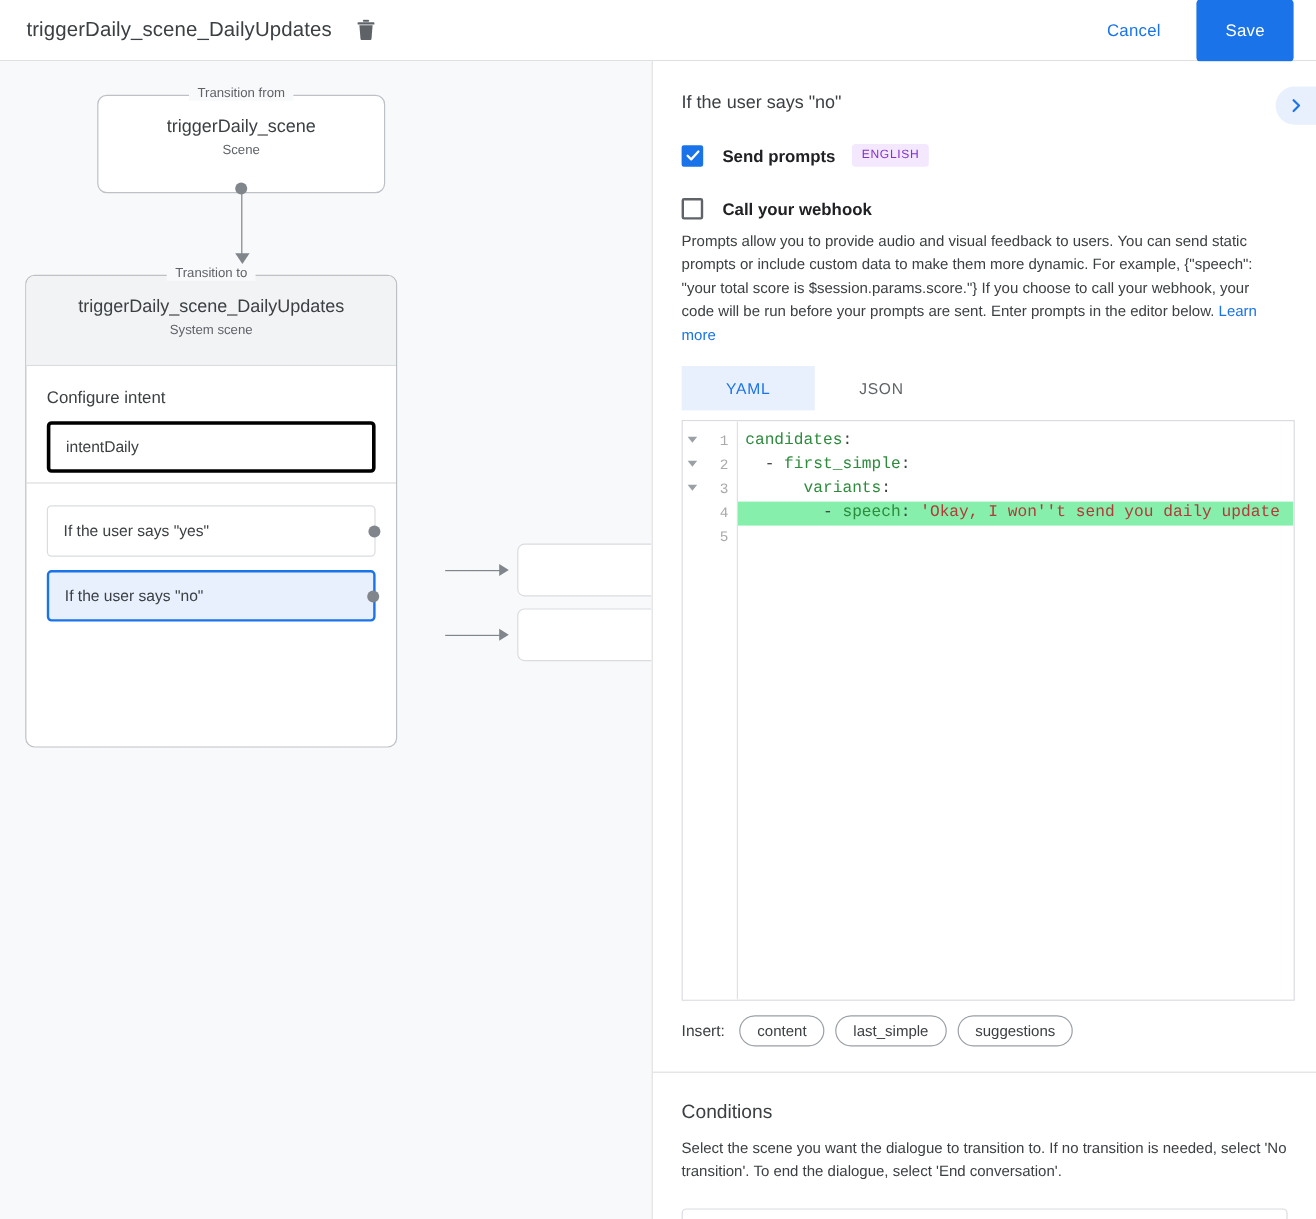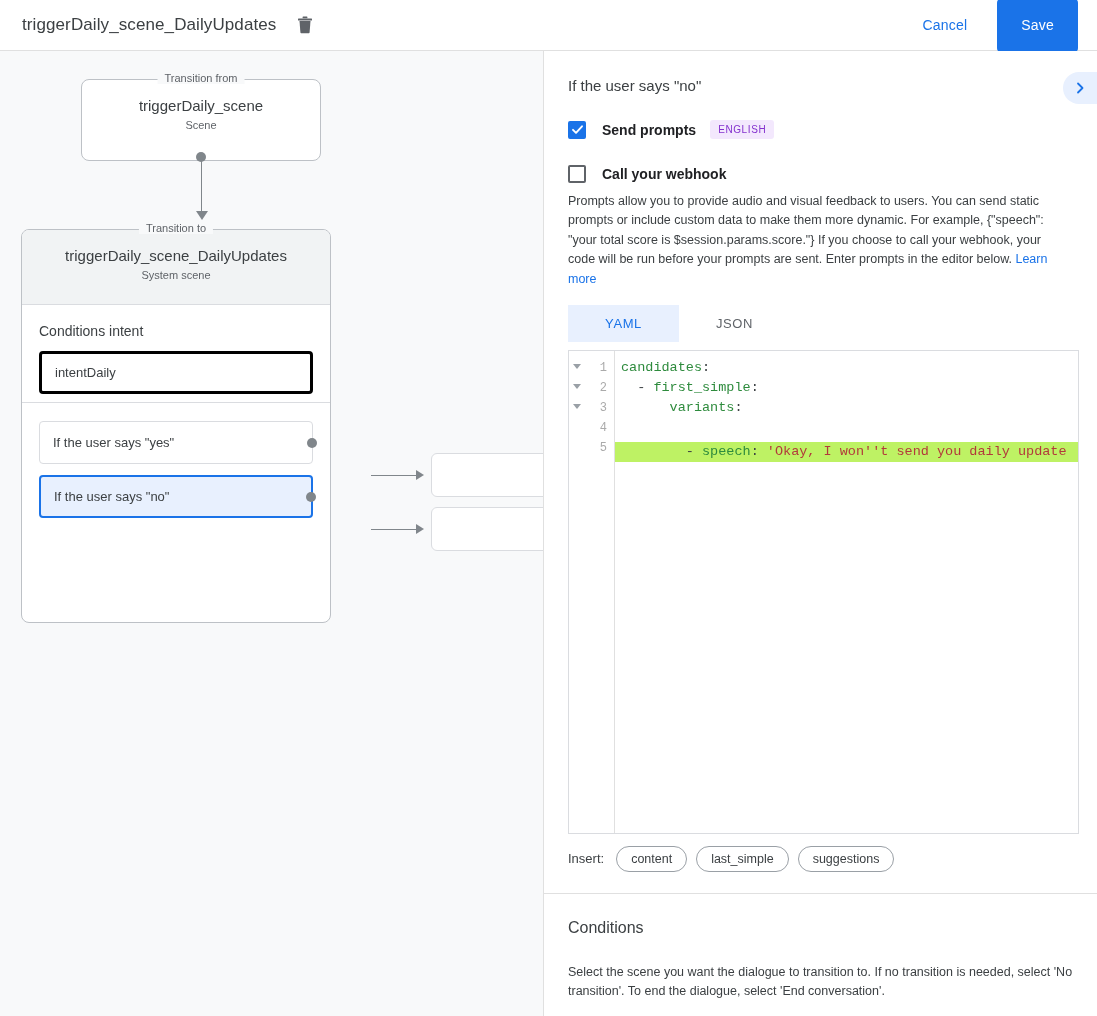--- a/index.html
+++ b/index.html
@@ -174,41 +174,41 @@
   .fold {
     position: absolute; left: 4px; top: 6px;
     width: 0; height: 0; border-left: 4px solid transparent;
     border-right: 4px solid transparent; border-top: 5px solid #9aa0a6;
   }
   .code {
     flex: 1; padding-top: 7px; font-family: "Liberation Mono", monospace;
     font-size: 13.5px; white-space: pre; overflow: hidden;
   }
   .cline { height: 20px; line-height: 20px; padding-left: 6px; }
-  .cline.hl { background: #bef264; margin-top: 24px; }
+  .cline.hl { background: #86efac; }
   .k { color: #2e8b3d; }
   .s { color: #b23a3a; }
   .p { color: #3c4043; }
 
   .insert-row {
     display: flex; align-items: center; padding: 12px 24px 0 24px;
   }
   .insert-label { font-size: 13px; color: #3c4043; margin-right: 12px; }
   .chip {
     border: 1px solid #9aa0a6; border-radius: 13px; padding: 5px 14px;
     font-size: 12.5px; color: #3c4043; margin-right: 9px; cursor: pointer;
     background: #fff; font-family: "Liberation Sans", sans-serif;
   }
 
   .divider { margin-top: 21px; height: 1px; background: #e0e0e0; }
 
   .trans-sec { padding: 25px 24px 0 24px; }
   .trans-title { font-size: 16px; color: #3c4043; }
   .trans-desc {
-    margin-top: 26px; font-size: 12.5px; line-height: 1.55; color: #3c4043;
+    margin-top: 11px; font-size: 12.5px; line-height: 1.55; color: #3c4043;
   }
   .select {
     margin-top: 20px; height: 39px; border: 1px solid #dadce0; border-radius: 4px;
     display: flex; align-items: center; padding: 0 12px;
     font-size: 14px; color: #3c4043; cursor: pointer; background: #fff;
   }
 </style>
 </head>
 <body>
 
@@ -242,21 +242,21 @@
   <div class="arrow-down"></div>
 
   <div class="node-to">
     <div class="node-legend">Transition to</div>
     <div class="node-head gray">
       <div class="node-title">triggerDaily_scene_DailyUpdates</div>
       <div class="node-sub">System scene</div>
     </div>
 
     <div class="section">
-      <div class="section-label">Conditions intent</div>
+      <div class="section-label">Configure intent</div>
       <div class="field-box">intentDaily</div>
     </div>
 
     <div class="section bordered">
 
       <div class="cond-box">
         <span>If the user says "yes"</span>
         <span class="dot out-dot"></span>
       </div>
 

